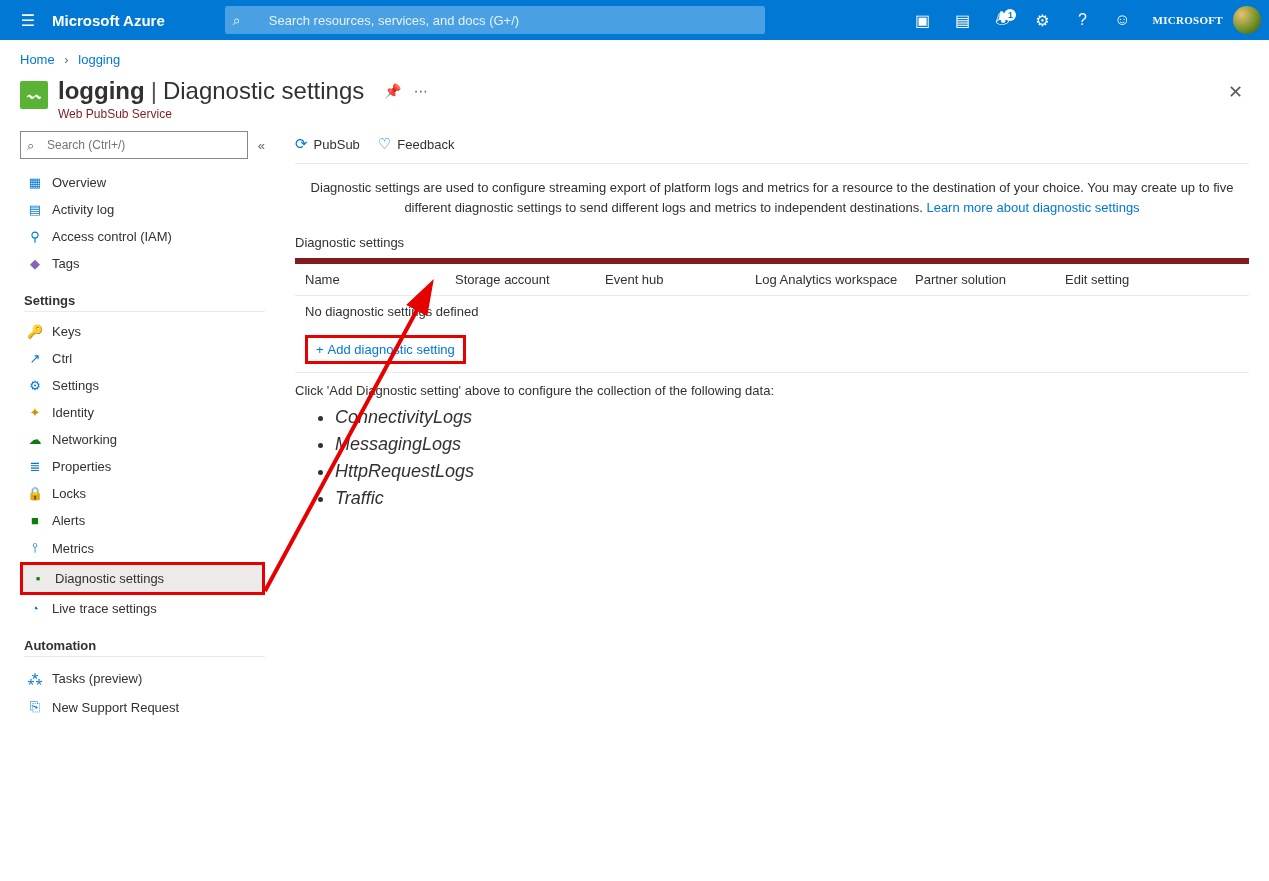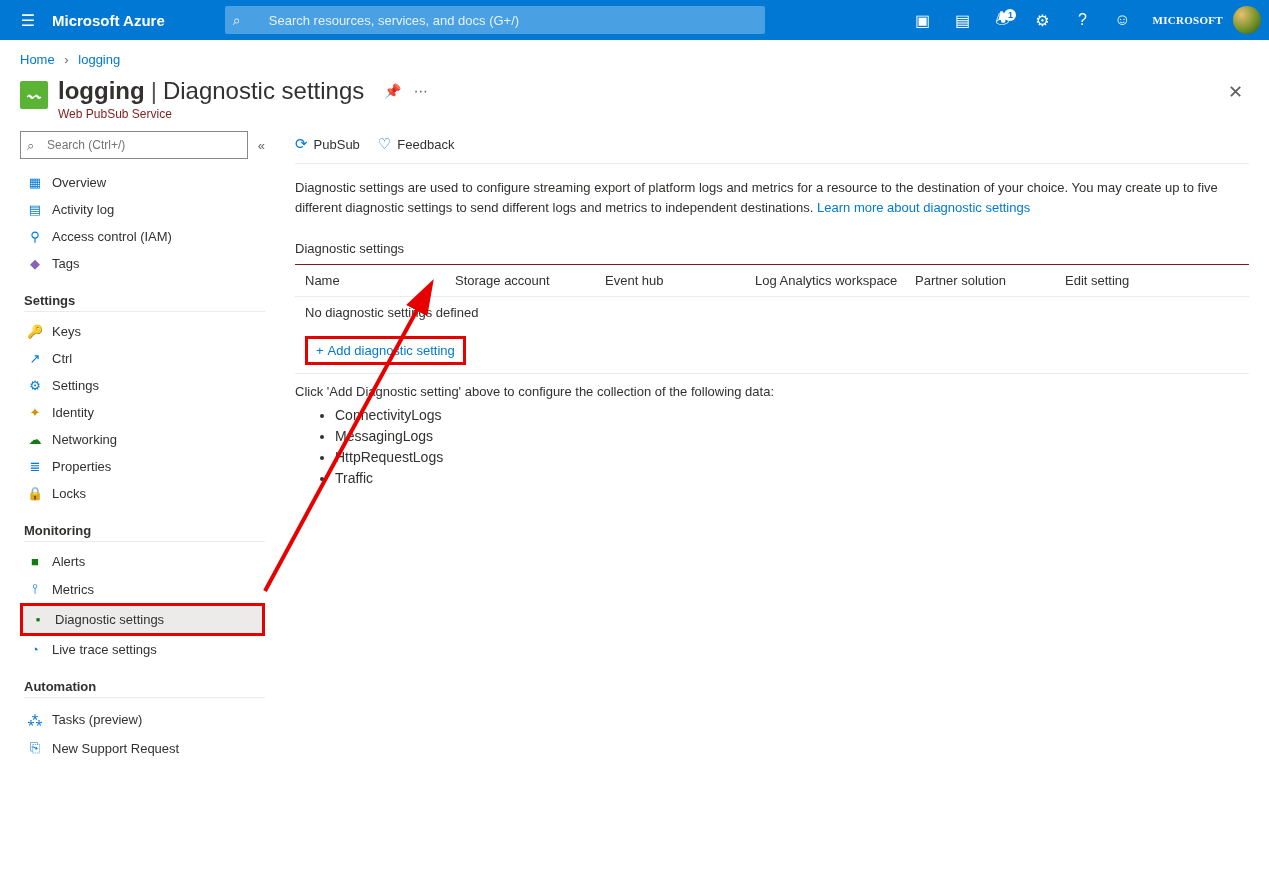--- a/index.html
+++ b/index.html
@@ -52,33 +52,33 @@
   .ic-purple { color: #8764b8; }
   .ic-yellow { color: #d29200; }
 
   .redbox { border: 3px solid #e60000; }
 
   
   .main { flex: 1; padding-left: 30px; position: relative; }
   .toolbar { display: flex; align-items: center; padding: 4px 0 10px; border-bottom: 1px solid #edebe9; margin-bottom: 14px; }
   .toolbar .tbtn { display: flex; align-items: center; margin-right: 18px; cursor: pointer; color: #323130; font-size: 13px; }
   .toolbar .tbtn .ticon2 { margin-right: 6px; color: #0078d4; font-size: 15px; }
-  .desc { font-size: 13px; color: #323130; line-height: 1.5; margin-bottom: 24px; max-width: 960px; }
+  .desc { font-size: 13px; color: #323130; line-height: 1.5; margin-bottom: 18px; max-width: 960px; text-align: center; }
   .sectitle { font-size: 13px; color: #323130; margin-bottom: 8px; }
-  .dtable { border-top: 1px solid #7f1d1d; border-bottom: 1px solid #edebe9; }
+  .dtable { border-top: 6px solid #7f1d1d; border-bottom: 1px solid #edebe9; }
   .dtable .dhead, .dtable .drow { display: grid; grid-template-columns: 150px 150px 150px 160px 150px 150px; padding: 8px 10px; font-size: 13px; }
   .dtable .dhead { font-weight: 400; color: #323130; border-bottom: 1px solid #edebe9; }
   .dtable .drow { color: #323130; }
   .addrow { padding: 8px 10px; }
   .addrow-box { display: inline-block; border: 3px solid #e60000; padding: 4px 8px; }
   .addrow a { color: #0078d4; font-size: 13px; }
   .addrow .plus { color: #0078d4; margin-right: 4px; }
   .hint { font-size: 13px; margin: 10px 0 6px; }
   .main ul { margin-left: 40px; }
-  .main ul li { font-size: 14px; line-height: 1.5; }
+  .main ul li { font-size: 18px; line-height: 1.5; font-style: italic; }
 
   
   .arrow { position: absolute; left: -30px; top: 100px; pointer-events: none; }
 </style>
 </head>
 <body>
 
 <div class="topbar">
   <div class="hamburger">☰</div>
   <div class="brand">Microsoft Azure</div>
@@ -167,21 +167,20 @@
           <span>Networking</span>
         </div>
         <div class="navitem">
           <span class="nicon ic-blue">≣</span>
           <span>Properties</span>
         </div>
         <div class="navitem">
           <span class="nicon ic-blue">🔒</span>
           <span>Locks</span>
         </div>
-        <div class="navgroup-title">Monitoring</div>
         <div class="navitem">
           <span class="nicon ic-green">■</span>
           <span>Alerts</span>
         </div>
         <div class="navitem">
           <span class="nicon ic-blue">⫯</span>
           <span>Metrics</span>
         </div>
         <div class="navitem selected redbox">
           <span class="nicon ic-green">▪</span>

